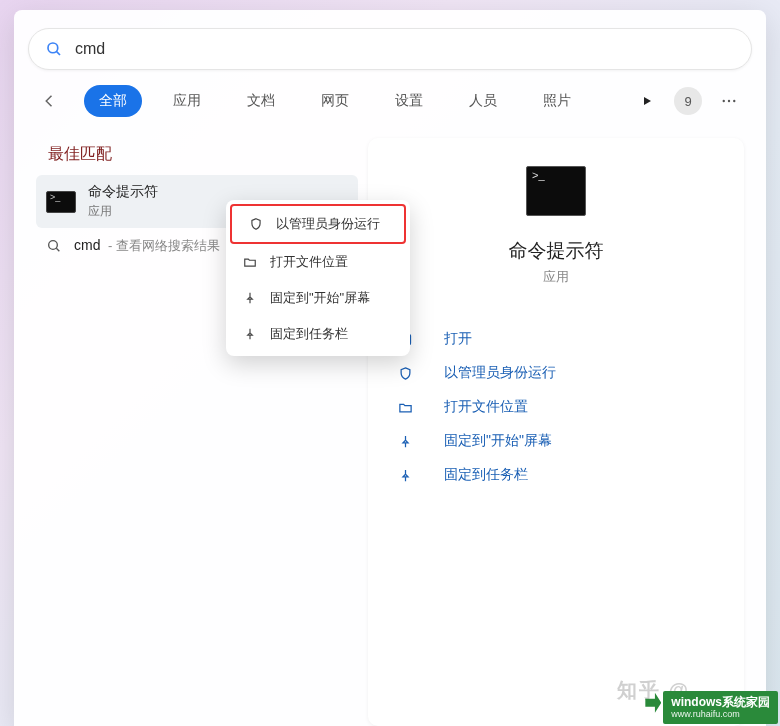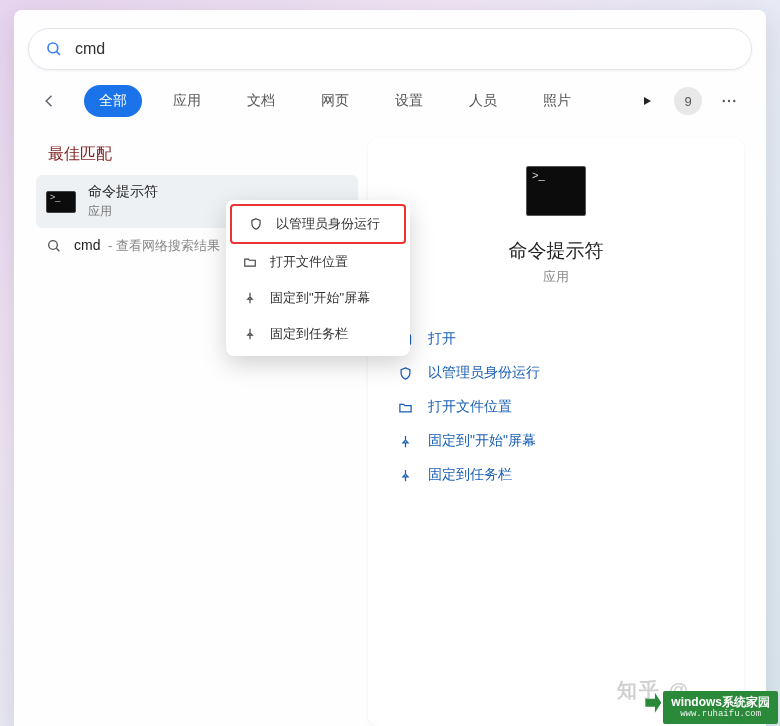--- a/index.html
+++ b/index.html
@@ -109,34 +109,34 @@
       border: 1px solid #555; border-radius: 2px; position: relative;
       margin-bottom: 22px;
     }
     .big-icon::after {
       content: ">_"; position: absolute; left: 5px; top: 2px; font-size: 11px; color: #ddd;
     }
     .app-name { font-size: 19px; color: #222; margin-bottom: 4px; }
     .app-type { font-size: 13px; color: #888; margin-bottom: 36px; }
     .actions { width: 100%; display: flex; flex-direction: column; align-items: flex-start; gap: 0; }
     .action-item {
-      display: flex; align-items: center; gap: 14px;
+      display: flex; align-items: center; gap: 30px;
       padding: 8px 4px; font-size: 14px; color: #1a5fb4; width: 100%;
     }
     .action-item .ai-icon { width: 18px; display: flex; justify-content: center; color: #1a5fb4; }
     
     .wm-zhihu { position: absolute; right: 90px; bottom: 22px; font-size: 20px; color: rgba(120,120,120,0.35); font-weight: 600; letter-spacing: 2px; }
     .wm-badge {
       position: absolute; right: 2px; bottom: 2px;
       background: #2a8a3a; color: #fff; font-size: 12px;
-      padding: 4px 8px; border-radius: 2px; display: flex; flex-direction: column; align-items: center;
+      padding: 4px 8px; border-radius: 2px; display: flex; flex-direction: column; align-items: flex-start;
       line-height: 1.2; z-index: 100;
     }
     .wm-badge .wb1 { font-weight: 600; }
-    .wm-badge .wb2 { font-size: 9px; opacity: 0.9; font-family: Liberation Mono, monospace; }
+    .wm-badge .wb2 { font-size: 9px; opacity: 0.9; }
     .wm-badge::before {
       content: ""; position: absolute; left: -18px; top: 2px;
       width: 16px; height: 20px; background: #2a8a3a;
       clip-path: polygon(0 30%, 60% 30%, 60% 0, 100% 50%, 60% 100%, 60% 70%, 0 70%);
     }
   </style>
 </head>
 <body>
 
 <div class="panel">

